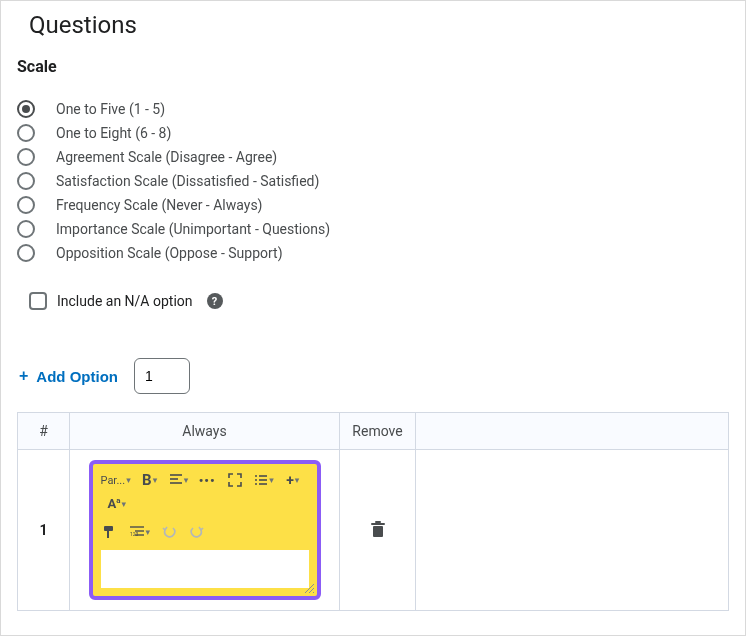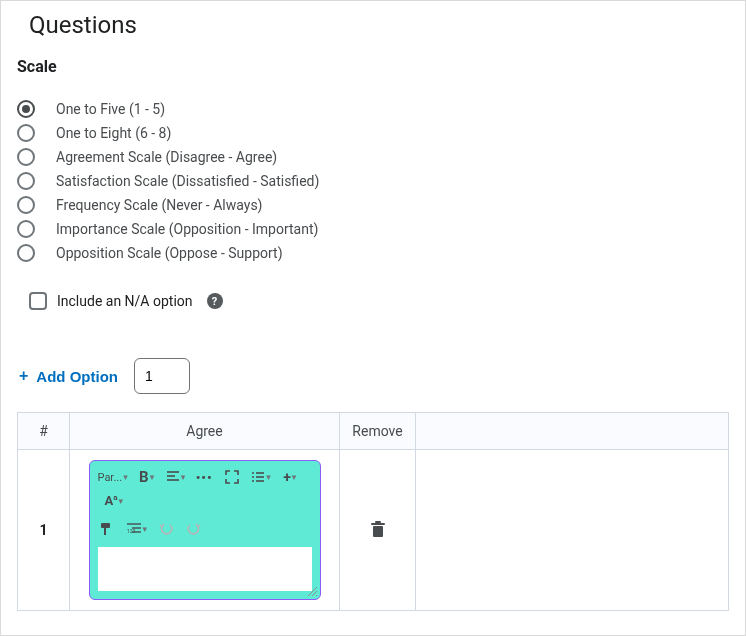--- a/index.html
+++ b/index.html
@@ -129,27 +129,27 @@
     vertical-align: middle;
     text-align: center;
   }
   .col-num { width: 52px; }
   .col-value { width: 270px; }
   .col-remove { width: 76px; }
 
   .row-num { font-size: 14px; font-weight: 700; color: #202122; }
 
   .editor-box {
-    border: 1px solid #8b5cf6;
+    border: 4px solid #8b5cf6;
     border-radius: 6px;
     width: 232px;
     height: 140px;
     margin: 0 auto;
     position: relative;
-    background: #5eead4;
+    background: #fde047;
     text-align: left;
   }
   .toolbar {
     display: flex;
     flex-wrap: wrap;
     gap: 4px 10px;
     padding: 6px 8px 2px 8px;
     align-items: center;
   }
   .toolbar .tb-btn {
@@ -226,21 +226,21 @@
       <div class="radio-row">
         <span class="radio-outer"></span>
         <span class="radio-label">Satisfaction Scale (Dissatisfied - Satisfied)</span>
       </div>
       <div class="radio-row">
         <span class="radio-outer"></span>
         <span class="radio-label">Frequency Scale (Never - Always)</span>
       </div>
       <div class="radio-row">
         <span class="radio-outer"></span>
-        <span class="radio-label">Importance Scale (Opposition - Important)</span>
+        <span class="radio-label">Importance Scale (Unimportant - Questions)</span>
       </div>
       <div class="radio-row">
         <span class="radio-outer"></span>
         <span class="radio-label">Opposition Scale (Oppose - Support)</span>
       </div>
     </div>
 
   <div class="checkbox-row">
     <span class="checkbox-box"></span>
     <span>Include an N/A option</span>
@@ -252,21 +252,21 @@
       <span class="plus">+</span>
       <span>Add Option</span>
     </button>
     <input class="count-input" value="1" style="">
   </div>
 
   <table class="options">
     <thead>
       <tr>
         <th class="col-num">#</th>
-        <th class="col-value">Agree</th>
+        <th class="col-value">Always</th>
         <th class="col-remove">Remove</th>
         <th></th>
       </tr>
     </thead>
     <tbody>
       <tr>
         <td class="col-num"><span class="row-num">1</span></td>
         <td class="col-value">
           <div class="editor-box">
             <div class="toolbar">

